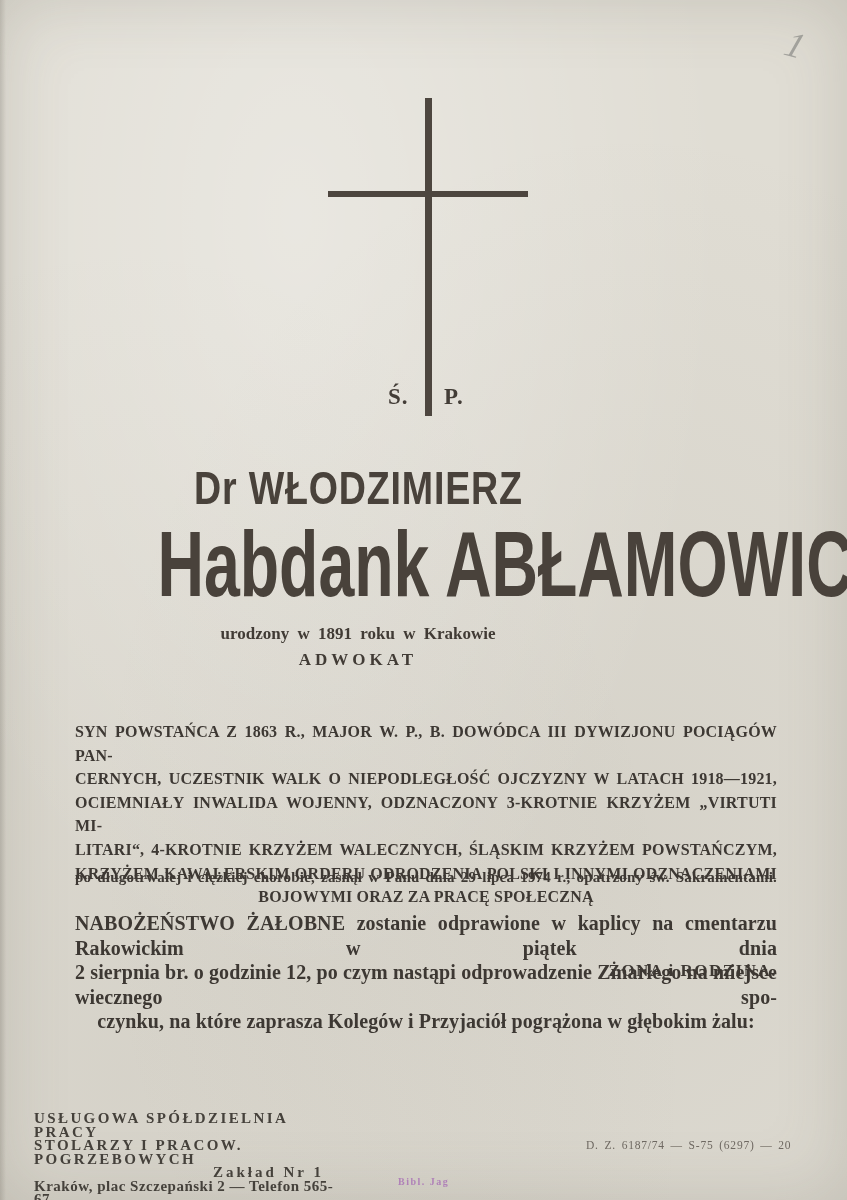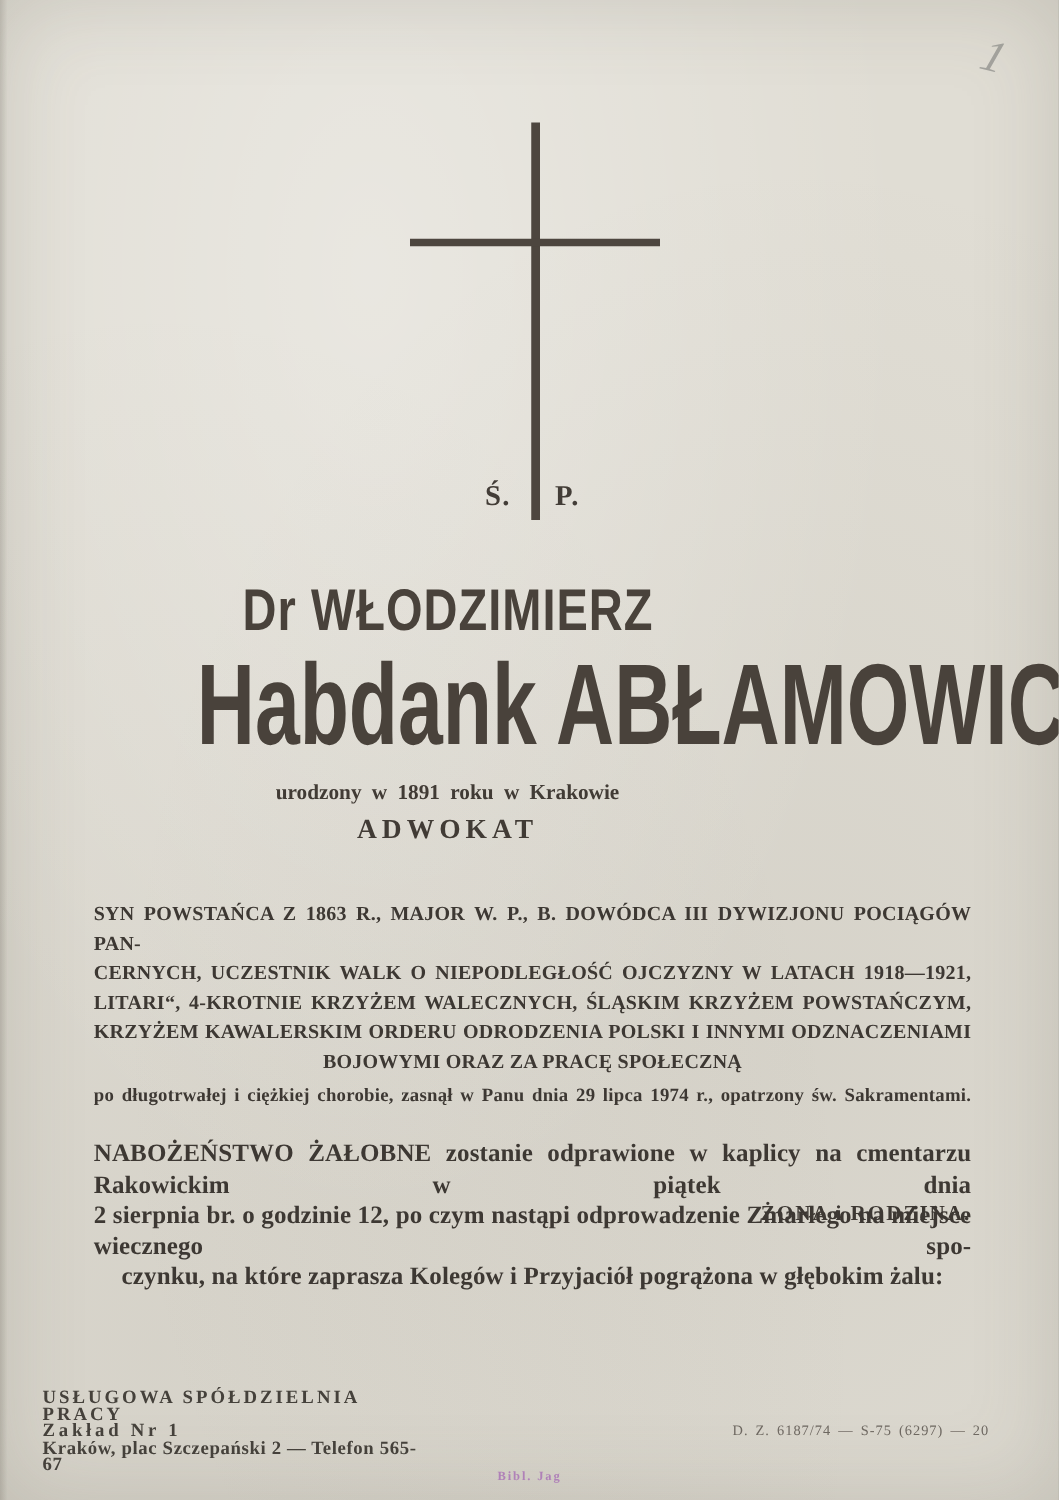--- a/index.html
+++ b/index.html
@@ -47,21 +47,21 @@
     font-size:47px; letter-spacing:1px; color:#49423b;
   }
   .title2 { top:512px; }
   .title2 span {
     display:inline-block; transform:scaleX(0.70); transform-origin:center;
     font-family:"Liberation Sans", sans-serif; font-weight:bold;
     font-size:92px; letter-spacing:0px; color:#49423b;
   }
 
   .born { top:624px; font-weight:bold; font-size:17px; word-spacing:4px; color:#413b35; }
-  .profession { top:650px; font-weight:bold; font-size:22px; letter-spacing:4px; color:#413b35; }
+  .profession { top:650px; font-weight:bold; font-size:17px; letter-spacing:4px; color:#413b35; }
 
   .textblock {
     position:absolute; left:75px; width:702px;
     font-weight:bold; color:#3d3833;margin-top:29px;
   }
   .bio     { top:691px; font-size:16px; line-height:23.6px; letter-spacing:0.2px; }
   .death   { top:836px; font-size:15px; line-height:24px; letter-spacing:0.2px; }
   .funeral { top:882px; font-size:20px; line-height:24.6px; letter-spacing:0.1px; }
 
   .jline { text-align:justify; text-align-last:justify; white-space:normal; }
@@ -70,21 +70,21 @@
   .signature {
     position:absolute; left:75px; width:702px; top:961px;
     text-align:right; font-weight:bold; font-size:17px; letter-spacing:1.5px; color:#3d3833;
   }
 
   .imprint {
     position:absolute; left:34px; top:1112px; width:310px;
     font-weight:bold; font-size:15px; line-height:13.5px; color:#45413b;
   }
   .imprint .l0, .imprint .l1 { letter-spacing:2.4px; }
-  .imprint .l2 { text-align:left; letter-spacing:3px; width:290px; }
+  .imprint .l2 { text-align:right; letter-spacing:3px; width:290px; }
   .imprint .l3 { letter-spacing:0.5px; }
 
   .printref {
     position:absolute; left:586px; top:1139px;
     font-size:11.5px; letter-spacing:0.8px; word-spacing:2px; color:#6e6861;
   }
 
   .stamp {
     position:absolute; left:398px; top:1176px;
     font-weight:bold; font-size:10px; letter-spacing:1.5px;
@@ -110,39 +110,41 @@
   <div class="center-row title2">
     <span>Habdank ABŁAMOWICZ</span>
   </div>
 
   <div class="center-row born">urodzony w 1891 roku w Krakowie</div>
   <div class="center-row profession">ADWOKAT</div>
 
   <div class="textblock bio">
     <div class="jline">SYN POWSTAŃCA Z 1863 R., MAJOR W. P., B. DOWÓDCA III DYWIZJONU POCIĄGÓW PAN-</div>
     <div class="jline">CERNYCH, UCZESTNIK WALK O NIEPODLEGŁOŚĆ OJCZYZNY W LATACH 1918—1921,</div>
+    <div class="jline">OCIEMNIAŁY INWALIDA WOJENNY, ODZNACZONY 3-KROTNIE KRZYŻEM „VIRTUTI MI-</div>
     <div class="jline">LITARI“, 4-KROTNIE KRZYŻEM WALECZNYCH, ŚLĄSKIM KRZYŻEM POWSTAŃCZYM,</div>
     <div class="jline">KRZYŻEM KAWALERSKIM ORDERU ODRODZENIA POLSKI I INNYMI ODZNACZENIAMI</div>
     <div class="cline">BOJOWYMI ORAZ ZA PRACĘ SPOŁECZNĄ</div>
   </div>
 
   <div class="textblock death">
     <div class="jline">po długotrwałej i ciężkiej chorobie, zasnął w Panu dnia 29 lipca 1974 r., opatrzony św. Sakramentami.</div>
   </div>
 
   <div class="textblock funeral">
     <div class="jline">NABOŻEŃSTWO ŻAŁOBNE zostanie odprawione w kaplicy na cmentarzu Rakowickim w piątek dnia</div>
     <div class="jline">2 sierpnia br. o godzinie 12, po czym nastąpi odprowadzenie Zmarłego na miejsce wiecznego spo-</div>
     <div class="cline">czynku, na które zaprasza Kolegów i Przyjaciół pogrążona w głębokim żalu:</div>
   </div>
 
   <div class="signature">ŻONA i RODZINA.</div>
 
   <div class="imprint">
     <div class="l0">USŁUGOWA SPÓŁDZIELNIA PRACY</div>
+    <div class="l1">STOLARZY I PRACOW. POGRZEBOWYCH</div>
     <div class="l2">Zakład Nr 1</div>
     <div class="l3">Kraków, plac Szczepański 2 — Telefon 565-67</div>
   </div>
 
   <div class="printref">D. Z. 6187/74 — S-75 (6297) — 20</div>
 
   <div class="stamp">Bibl. Jag</div>
 
 </div>
 

